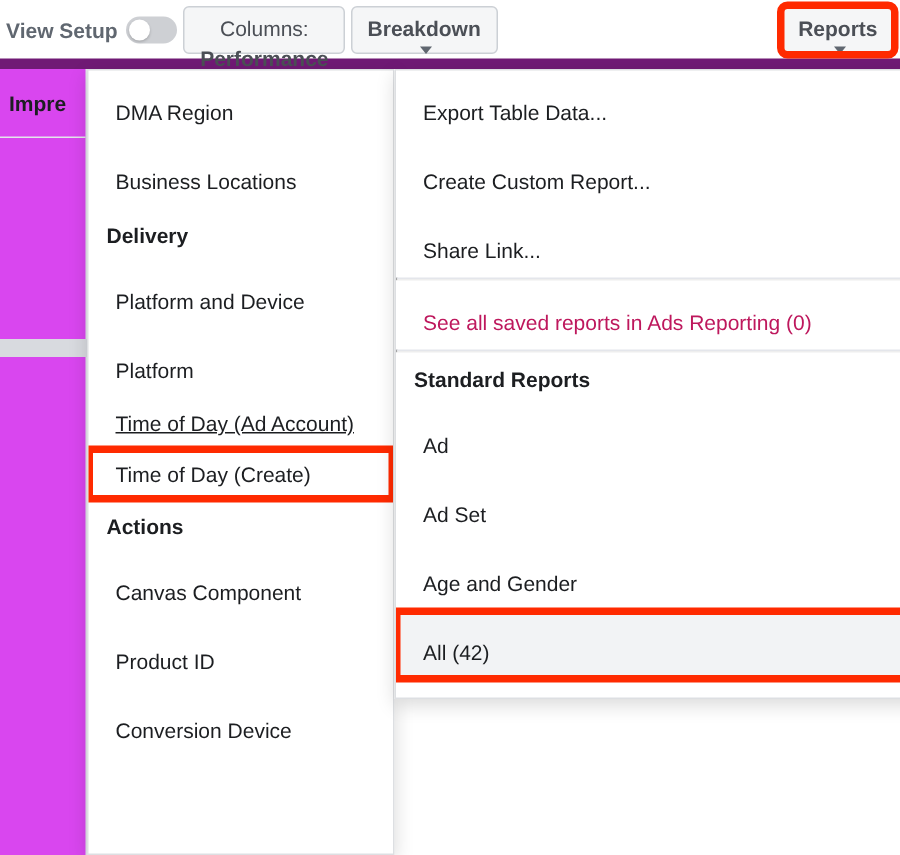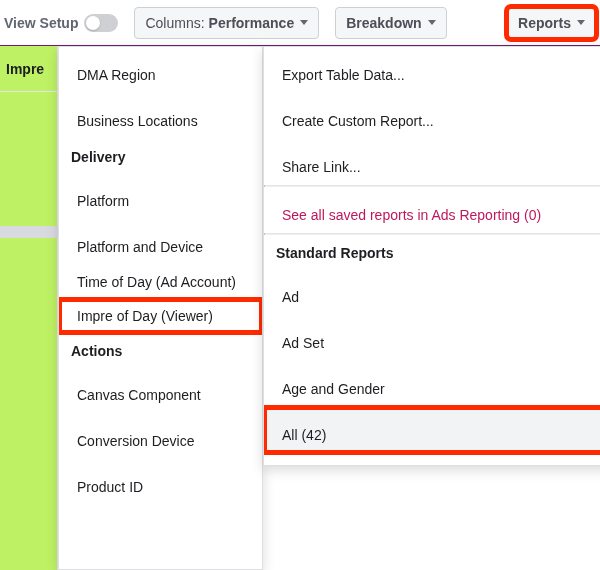--- a/index.html
+++ b/index.html
@@ -8,23 +8,23 @@
     font-size: 14px;
     color: #1c1e21;
     background: #fff;
     width: 600px;
     height: 570px;
     overflow: hidden;
   }
   .toolbar {
     display: flex;
     align-items: center;
-    gap: 16px;
+    gap: 4px;
     padding: 6px 4px 6px 4px;
-    border-bottom: 1px solid #701a75;
+    border-bottom: 7px solid #701a75;
     height: 46px;
   }
   .vs-group {
     display: flex;
     align-items: center;
     gap: 6px;
     color: #606770;
     font-weight: 600;
     font-size: 14px;
   }
@@ -53,40 +53,41 @@
     gap: 4px;
     border: 1px solid #ccd0d5;
     background: #f5f6f7;
     border-radius: 4px;
     padding: 6px 10px;
     font-weight: 600;
     color: #4b4f56;
     font-size: 14px;
     cursor: pointer;
     height: 32px;
+    flex-direction: column;
   }
   .tb-btn .light { font-weight: 400; color:#4b4f56;}
   .caret {
     width: 0; height: 0;
     border-left: 4px solid transparent;
     border-right: 4px solid transparent;
     border-top: 5px solid #606770;
     margin-left: 2px;
   }
   .hl-red { outline: 5px solid #ff2a00; outline-offset: -2px; }
 
   .stage { position: relative; height: calc(570px - 46px); }
 
   .left-col {
     position: absolute;
     left: 0; top: 0;
     width: 58px;
     border-right: 1px solid #e4e6eb;
     height: 100%;
-    background:#bef264;
+    background:#d946ef;
   }
   .left-col .hdr {
     height: 46px;
     border-bottom: 1px solid #e4e6eb;
     display:flex; align-items:center;
     padding-left:6px;
     font-weight:700;
     color:#1c1e21;
     font-size:14px;
     overflow:hidden;
@@ -119,21 +120,21 @@
 
   .dd-item {
     font-size: 14px;
     color: #1c1e21;
     padding: 8px 14px 8px 18px;
     line-height: 18px;
     cursor: pointer;
     display:flex; align-items:center; justify-content:space-between;
   }
   .dd-item.tall { padding-top:19px; padding-bottom:9px; }
-  .dd-item.wrap { white-space: normal; }
+  .dd-item.wrap { white-space: normal; text-decoration: underline; }
   .dd-header {
     font-weight: 700;
     color: #1c1e21;
     padding: 10px 28px 8px 12px;
     font-size: 14px;
   }
   .dd-sep { border-top: 1px solid #e4e6eb; margin: 0; }
   .dd-item.hover { background: #f2f3f5; }
   .dd-item .chev {
     color:#8d949e; font-size:18px; line-height:14px;
@@ -188,41 +189,41 @@
   <div class="dropdown dd-columns">
     <div class="dd-item tall">
         <span>DMA Region</span>
       </div>
     <div class="dd-item tall">
         <span>Business Locations</span>
       </div>
 
     <div class="dd-header">Delivery</div>
     <div class="dd-item tall">
+        <span>Platform and Device</span>
+      </div>
+    <div class="dd-item tall">
         <span>Platform</span>
-      </div>
-    <div class="dd-item tall">
-        <span>Platform and Device</span>
       </div>
     <div class="dd-item wrap">
         <span>Time of Day (Ad Account)</span>
       </div>
     <div class="dd-item hl-row">
-        <span>Impre of Day (Viewer)</span>
+        <span>Time of Day (Create)</span>
       </div>
 
     <div class="dd-header">Actions</div>
     <div class="dd-item tall">
         <span>Canvas Component</span>
       </div>
     <div class="dd-item tall">
+        <span>Product ID</span>
+      </div>
+    <div class="dd-item tall">
         <span>Conversion Device</span>
-      </div>
-    <div class="dd-item tall">
-        <span>Product ID</span>
       </div>
   </div>
 
   <div class="dropdown dd-reports">
     <div class="dd-item tall">
         <span>Export Table Data...</span>
       </div>
     <div class="dd-item tall">
         <span>Create Custom Report...</span>
       </div>

